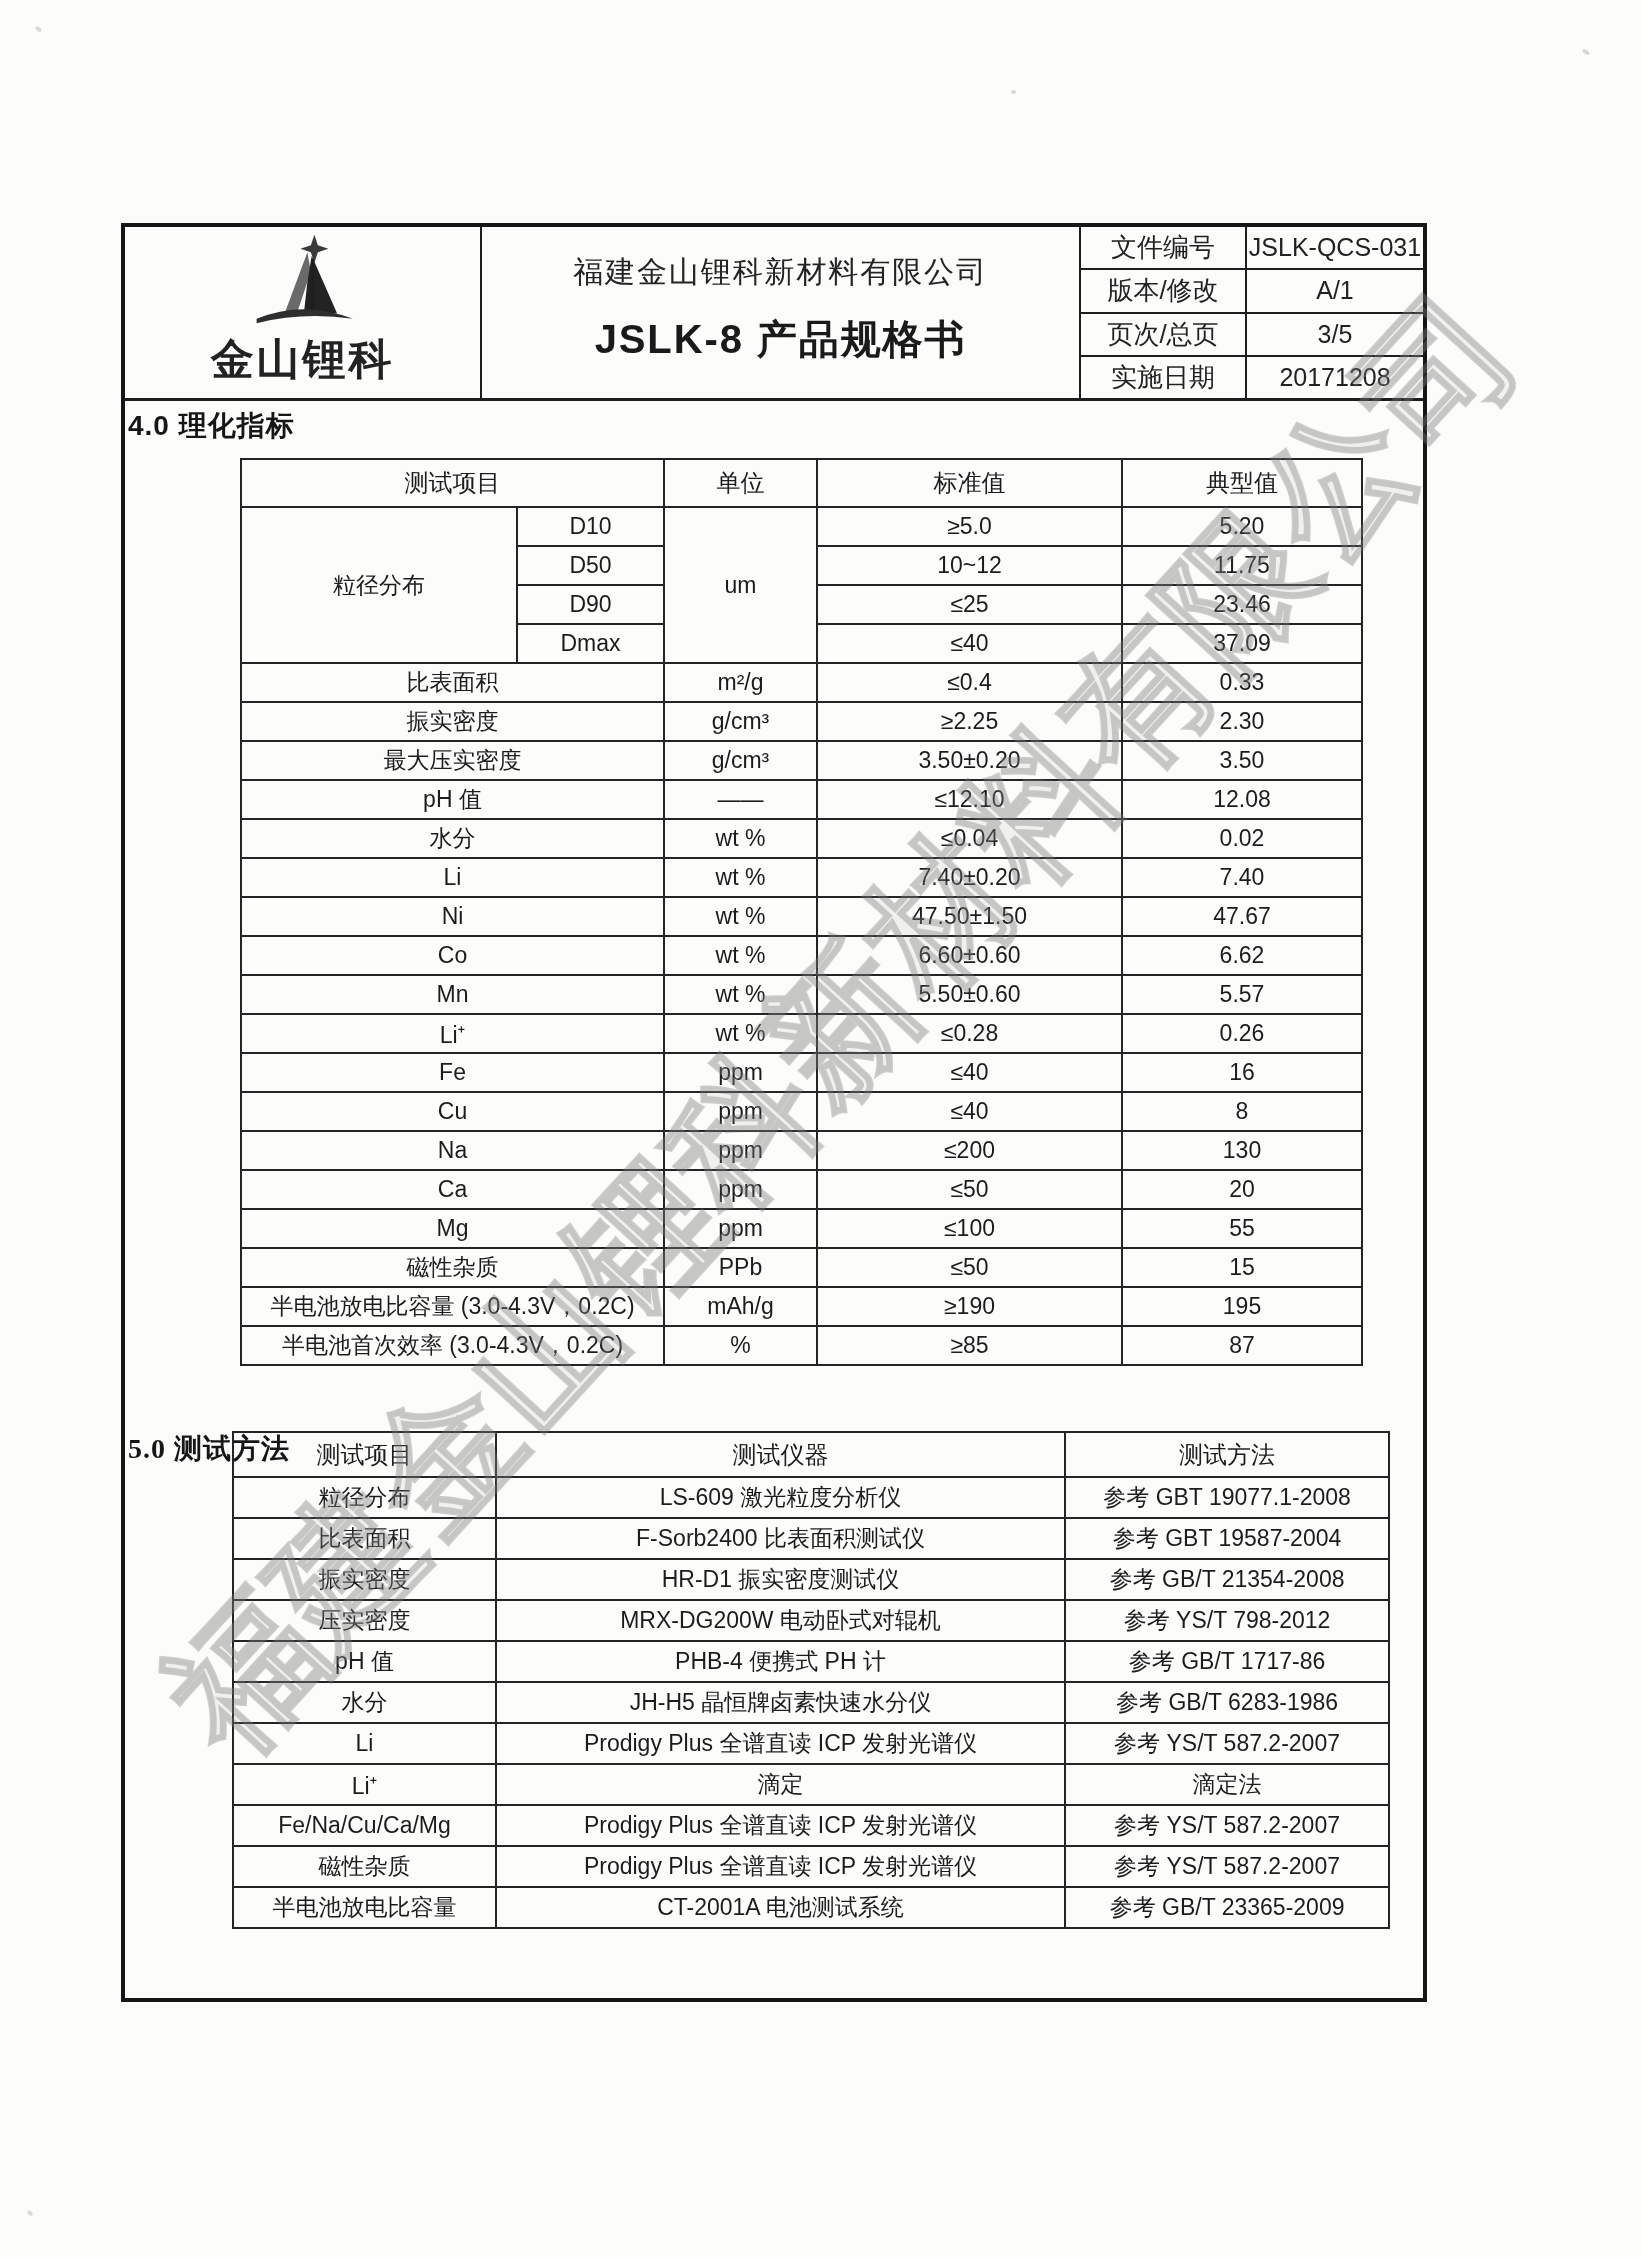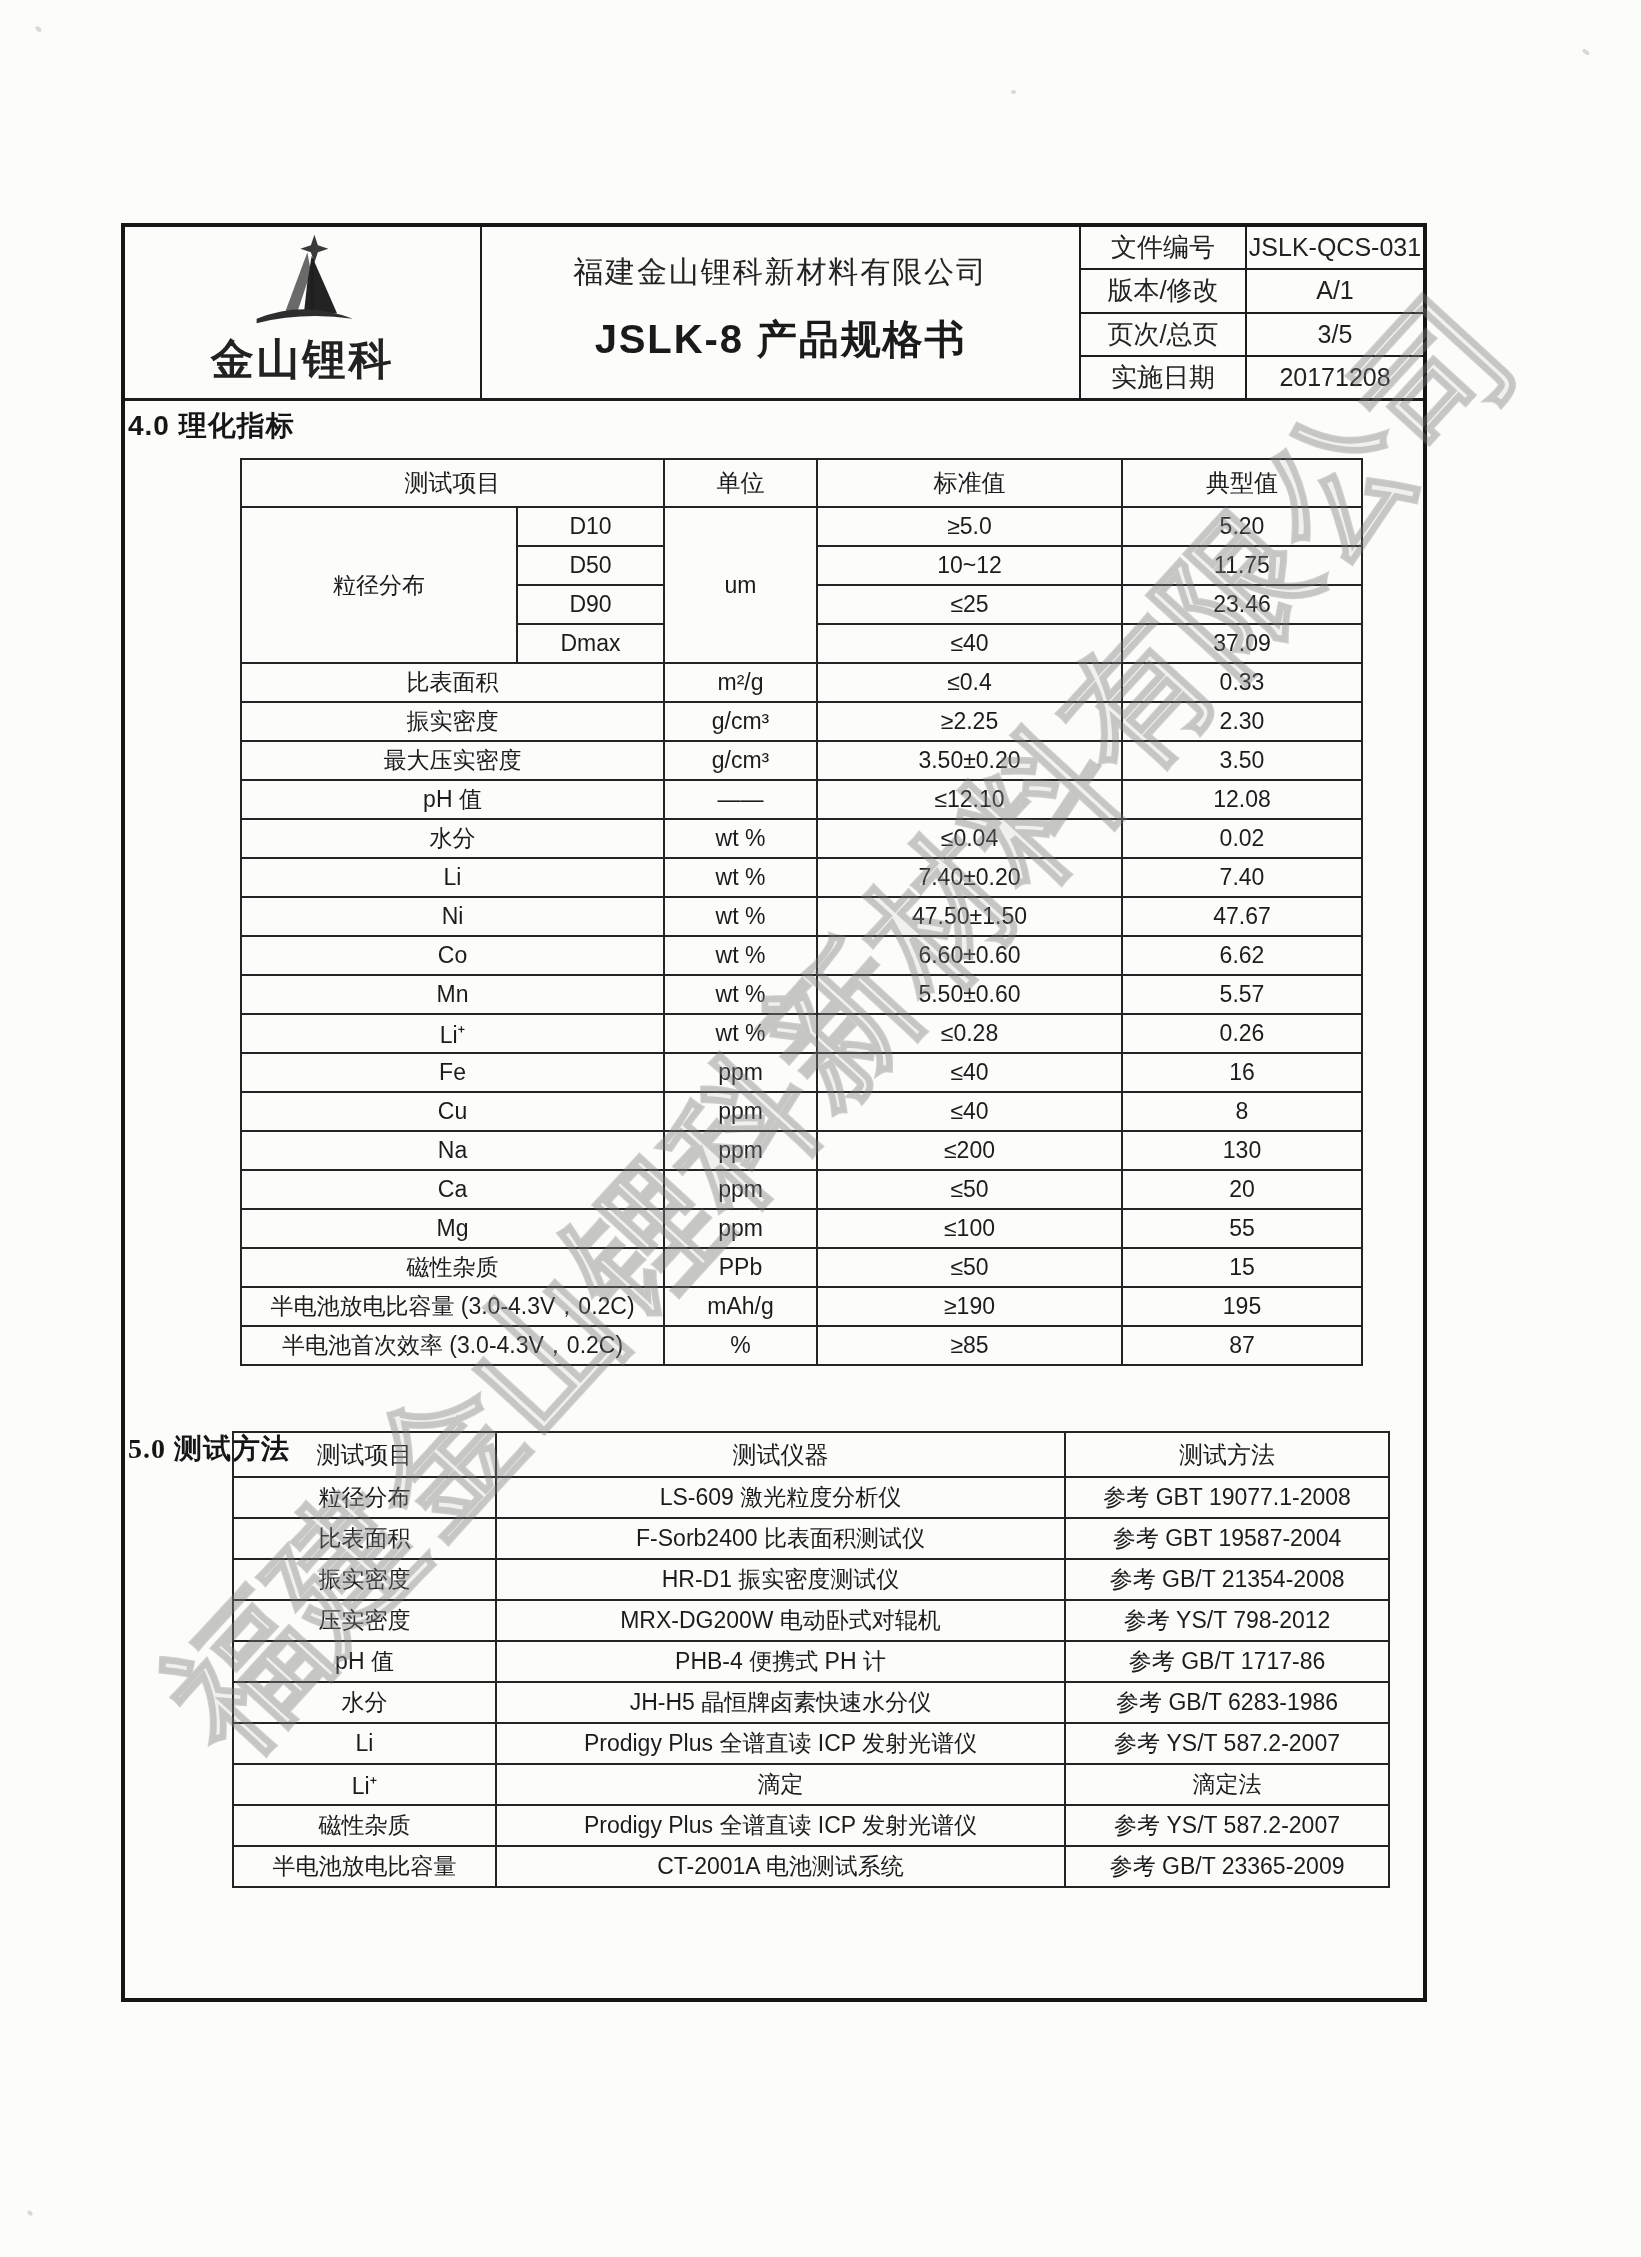--- a/index.html
+++ b/index.html
@@ -333,20 +333,25 @@
         <td>Li</td>
         <td>Prodigy Plus 全谱直读 ICP 发射光谱仪</td>
         <td class="left">参考 YS/T 587.2-2007</td>
       </tr>
       <tr>
         <td>Li⁺</td>
         <td>滴定</td>
         <td class="left">滴定法</td>
       </tr>
       <tr>
+        <td>Fe/Na/Cu/Ca/Mg</td>
+        <td>Prodigy Plus 全谱直读 ICP 发射光谱仪</td>
+        <td class="left">参考 YS/T 587.2-2007</td>
+      </tr>
+      <tr>
         <td>磁性杂质</td>
         <td>Prodigy Plus 全谱直读 ICP 发射光谱仪</td>
         <td class="left">参考 YS/T 587.2-2007</td>
       </tr>
       <tr>
         <td>半电池放电比容量</td>
         <td>CT-2001A 电池测试系统</td>
         <td class="left">参考 GB/T 23365-2009</td>
       </tr>
     </tbody>

